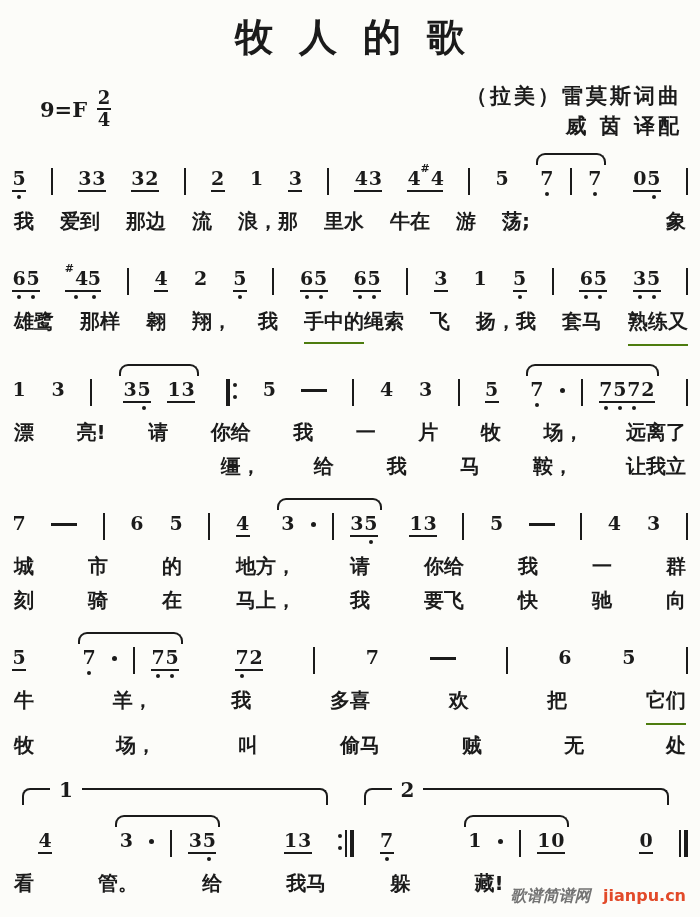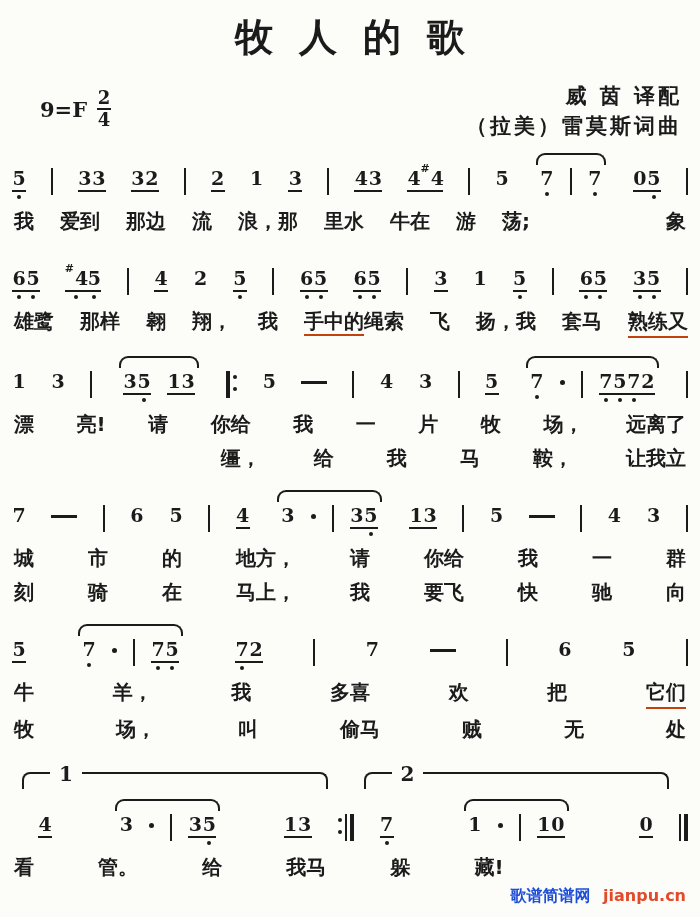--- a/index.html
+++ b/index.html
@@ -44,45 +44,45 @@
   .arc{position:absolute;top:-15px;left:2px;right:2px;height:10px;
        border:2px solid #1b1b1b;border-bottom:none;border-radius:9px 9px 0 0;}
   .volta{flex:1;display:flex;justify-content:space-between;position:relative;margin:0 10px;padding:0 16px;}
   .vbr{position:absolute;top:-42px;left:0;right:0;height:15px;
        border:2px solid #1b1b1b;border-bottom:none;border-radius:8px 8px 0 0;}
   .vnum{position:absolute;top:-52px;left:28px;background:#fcfcf9;padding:0 9px;
         font-weight:bold;font-size:20px;font-family:"DejaVu Serif",serif;}
   .lyr{display:flex;justify-content:space-between;gap:26px;font-weight:bold;font-size:20px;
        margin:7px 4px 0;box-sizing:border-box;}
   .lw{white-space:nowrap;}
-  .uw{border-bottom:2px solid #c2410c;padding-bottom:1px;}
+  .uw{border-bottom:2px solid #4d7c0f;padding-bottom:9px;}
   .push{margin-left:auto;}
   
   .wm{position:absolute;right:14px;bottom:10px;font-size:16px;font-weight:bold;}
-  .wm-site{color:#1d4ed8;}
+  .wm-site{color:#737373;font-style:italic;}
   .wm-url{margin-left:7px;}
 </style>
 </head>
 <body>
 
 <div class="page">
   <div class="title">牧人的歌</div>
 
   <div class="meta">
     <div class="keytime">
       <span>9=F</span>
       <span class="frac">
         <span>2</span>
         <span class="fline"></span>
         <span>4</span>
       </span>
     </div>
     <div class="credits">
+      <div>（拉美）雷莫斯词曲</div>
       <div>威 茵 译配</div>
-      <div>（拉美）雷莫斯词曲</div>
     </div>
   </div>
 
   <div class="score" id="score">
       <div class="system s1">
         <div class="row-notes">
           <span class="tok">
             <span class="nrow">
               <span class="cell" style="width: 14px;">
                 <span class="d">5</span>

